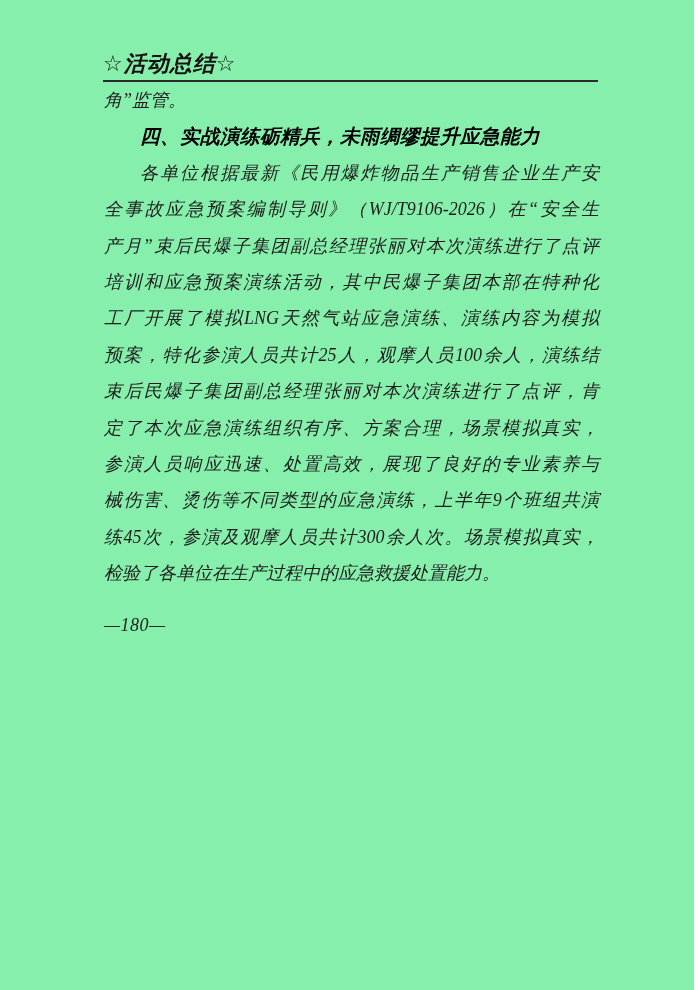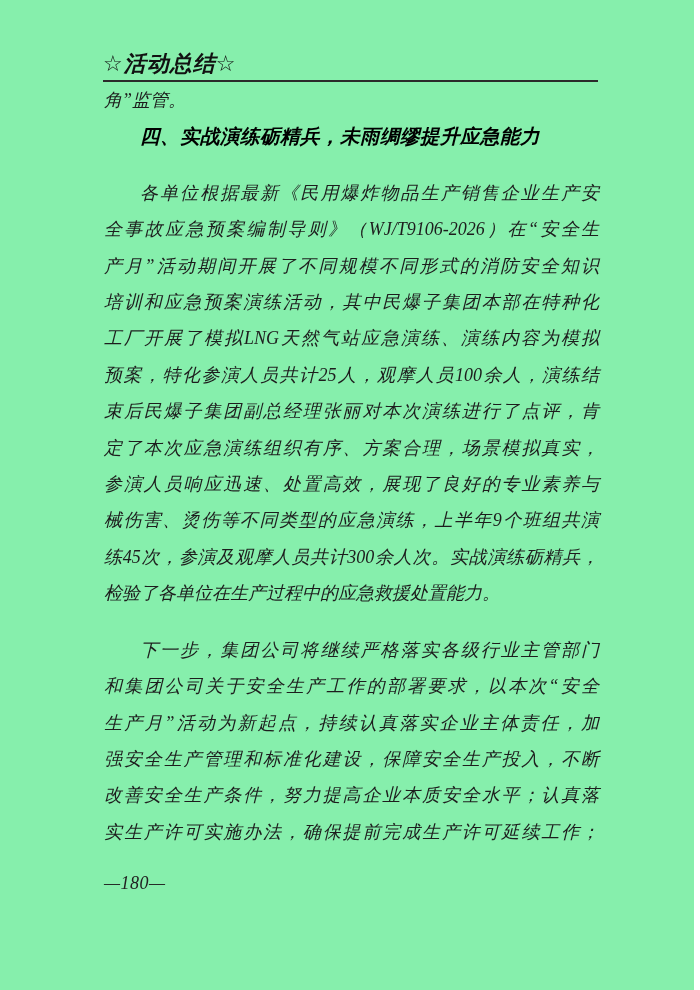--- a/index.html
+++ b/index.html
@@ -42,21 +42,20 @@
     letter-spacing: 0;
   }
   .line.just {
     white-space: normal;
     text-align: justify;
     text-align-last: justify;
     text-justify: inter-character;
   }
   .line.indent {
     text-indent: 36px;
-    margin-top: 20px;
   }
   .section-heading {
     font-family: "Liberation Sans", "DejaVu Sans", sans-serif;
     font-weight: bold;
     font-size: 19.5px;
     color: #000000;
     padding-left: 36px;
     letter-spacing: 0.5px;
   }
   .page-number {
@@ -73,35 +72,27 @@
   <div class="header">
     <div class="header-title">☆活动总结☆</div>
   </div>
   <div class="body-text">
     <div class="line">角”监管。</div>
     <div class="line section-heading">四、实战演练砺精兵，未雨绸缪提升应急能力</div>
     <div id="paragraphs">
         <div class="paragraph">
           <div class="line just indent">各单位根据最新《民用爆炸物品生产销售企业生产安</div>
           <div class="line just">全事故应急预案编制导则》（WJ/T9106-2026）在“安全生</div>
-          <div class="line just">产月”活动期间开展了不同规模不同形式的消防安全知识</div>
+          <div class="line just">产月”束后民爆子集团副总经理张丽对本次演练进行了点评</div>
           <div class="line just">培训和应急预案演练活动，其中民爆子集团本部在特种化</div>
           <div class="line just">工厂开展了模拟LNG天然气站应急演练、演练内容为模拟</div>
           <div class="line just">预案，特化参演人员共计25人，观摩人员100余人，演练结</div>
           <div class="line just">束后民爆子集团副总经理张丽对本次演练进行了点评，肯</div>
           <div class="line just">定了本次应急演练组织有序、方案合理，场景模拟真实，</div>
           <div class="line just">参演人员响应迅速、处置高效，展现了良好的专业素养与</div>
           <div class="line just">械伤害、烫伤等不同类型的应急演练，上半年9个班组共演</div>
-          <div class="line just">练45次，参演及观摩人员共计300余人次。实战演练砺精兵，</div>
+          <div class="line just">练45次，参演及观摩人员共计300余人次。场景模拟真实，</div>
           <div class="line">检验了各单位在生产过程中的应急救援处置能力。</div>
-        </div>
-        <div class="paragraph">
-          <div class="line just indent">下一步，集团公司将继续严格落实各级行业主管部门</div>
-          <div class="line just">和集团公司关于安全生产工作的部署要求，以本次“安全</div>
-          <div class="line just">生产月”活动为新起点，持续认真落实企业主体责任，加</div>
-          <div class="line just">强安全生产管理和标准化建设，保障安全生产投入，不断</div>
-          <div class="line just">改善安全生产条件，努力提高企业本质安全水平；认真落</div>
-          <div class="line just">实生产许可实施办法，确保提前完成生产许可延续工作；</div>
         </div>
       </div>
     <div class="page-number">—180—</div>
   </div>
 </div>
 
 </body></html>

